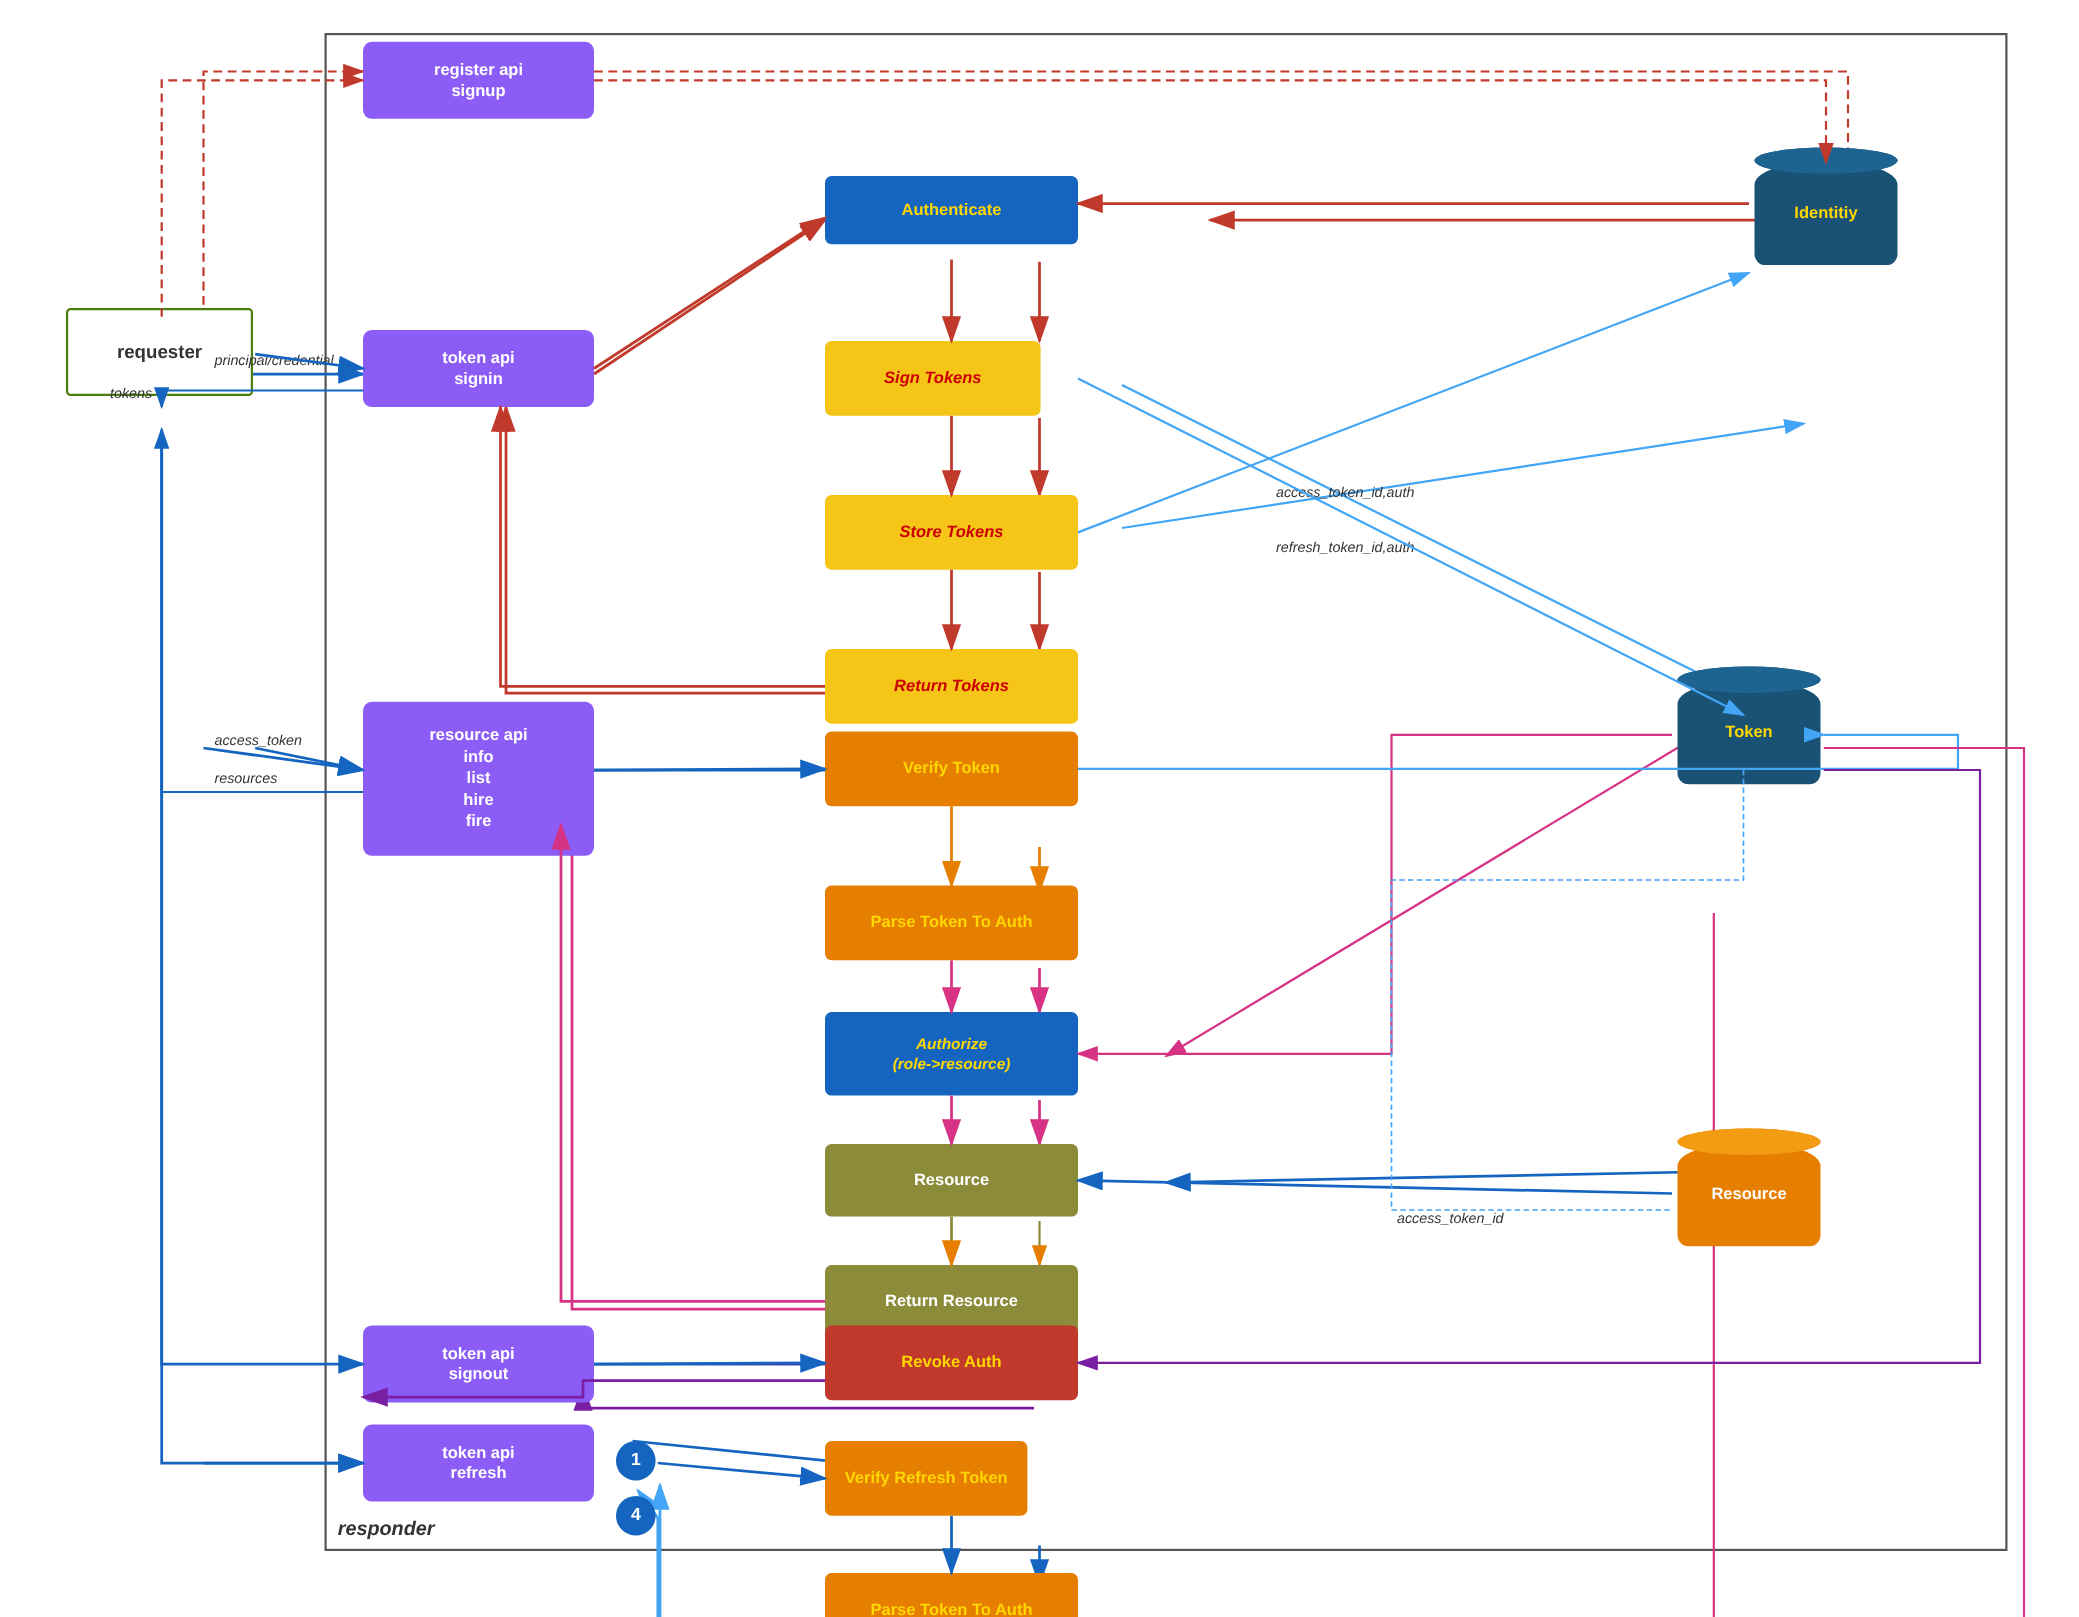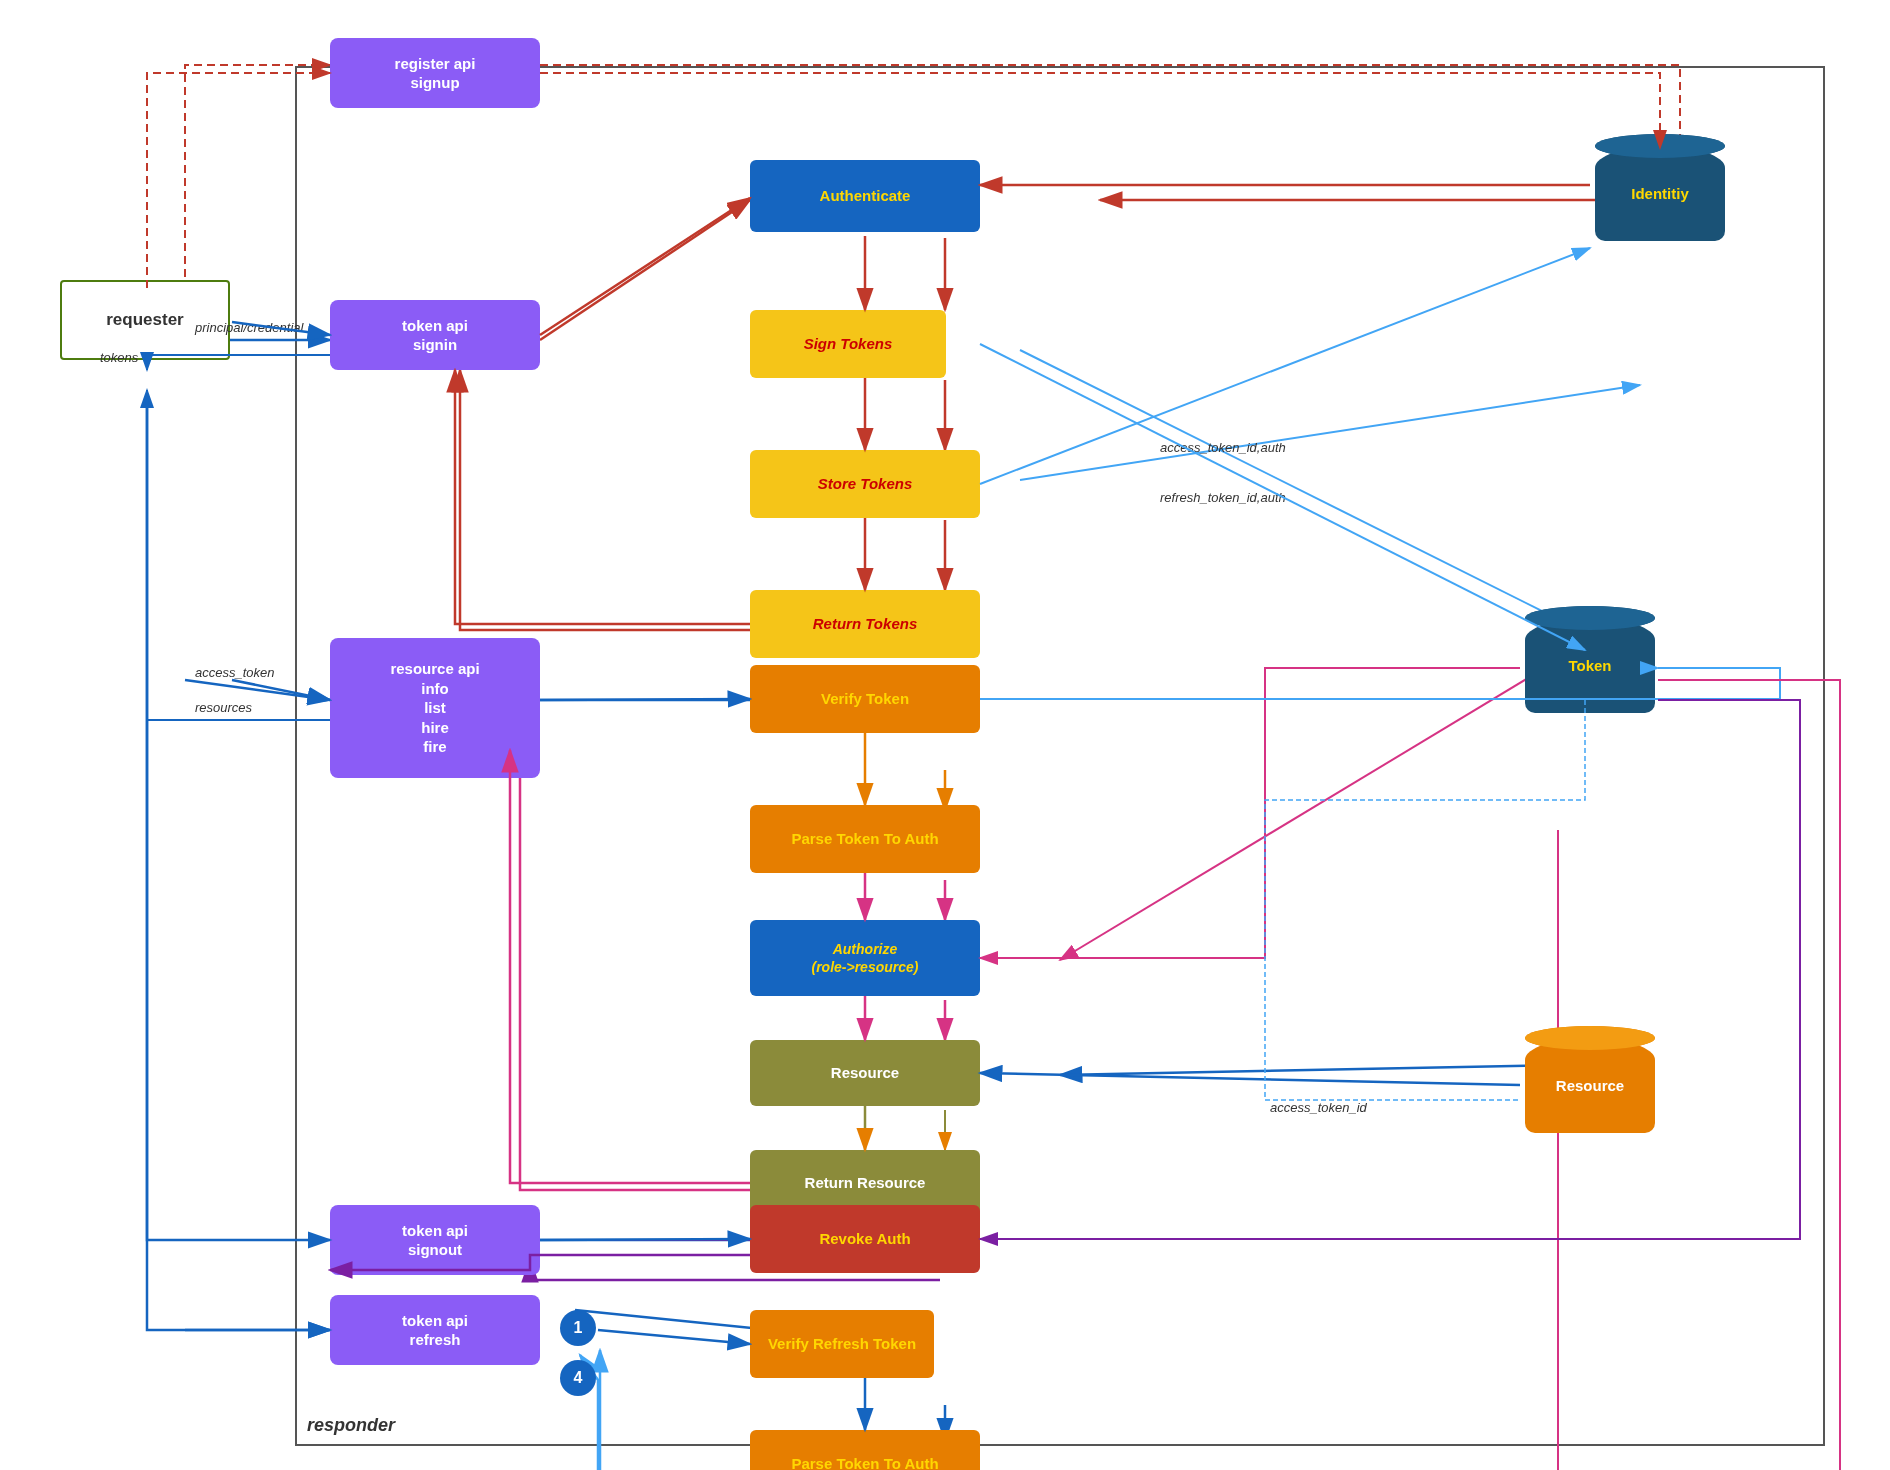--- a/index.html
+++ b/index.html
@@ -18,21 +18,20 @@
     }
     
     .responder-box {
       position: absolute;
       left: 295px;
       top: 30px;
       width: 1530px;
       height: 1380px;
       border: 2px solid #555;
       background: transparent;
-      margin-top: 36px;
     }
     .responder-label {
       position: absolute;
       bottom: 8px;
       left: 10px;
       font-size: 18px;
       font-weight: bold;
       color: #333;
       font-style: italic;
     }
@@ -307,21 +306,21 @@
   <div class="node node-green" style="left:330px; top:1205px; width:210px; height:70px;">
     <span style="white-space:pre;">token api
 signout</span>
   </div>
 
   <div class="node node-green" style="left:330px; top:1295px; width:210px; height:70px;">
     <span style="white-space:pre;">token api
 refresh</span>
   </div>
 
-  <div class="node node-blue" style="left:750px; top:160px; width:230px; height:72px;">
+  <div class="node node-blue" style="left:750px; top:160px; width:230px; height:62px;">
     <span>Authenticate</span>
   </div>
 
   <div class="node node-yellow" style="left:750px; top:310px; width:196px; height:68px;">
     <span>Sign Tokens</span>
   </div>
 
   <div class="node node-yellow" style="left:750px; top:450px; width:230px; height:68px;">
     <span>Store Tokens</span>
   </div>

